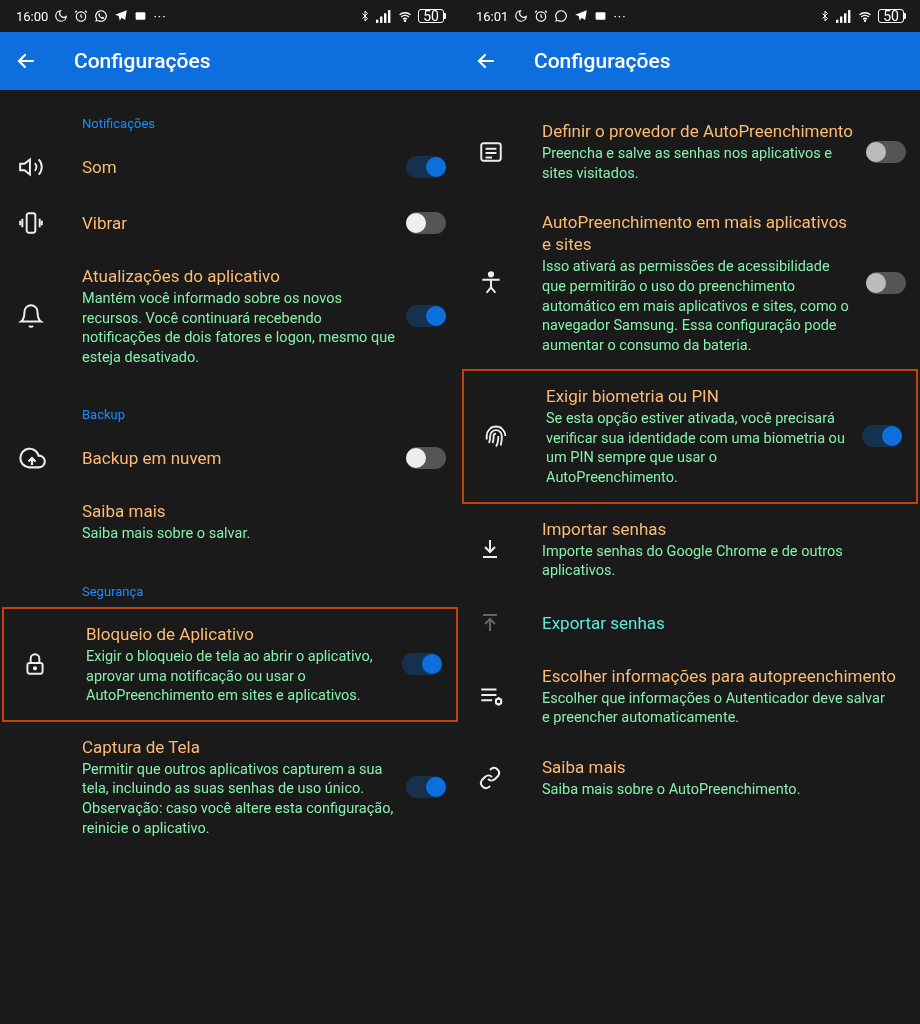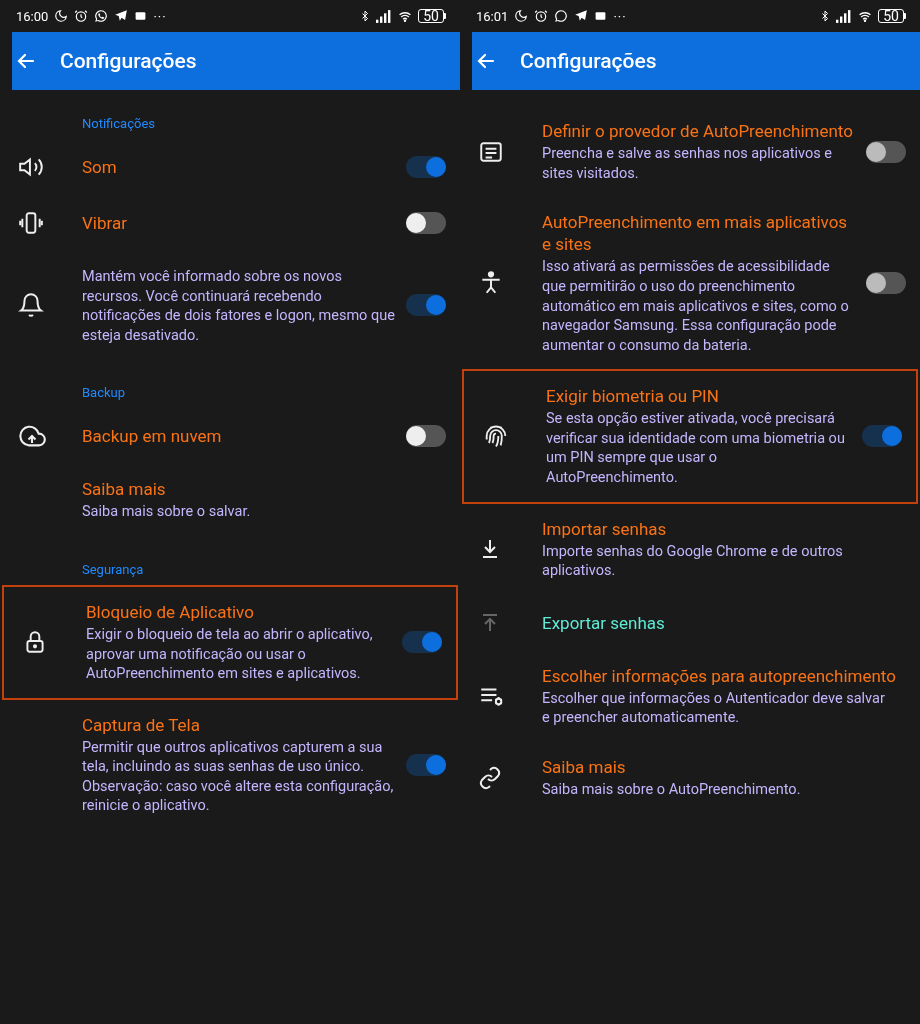--- a/index.html
+++ b/index.html
@@ -30,23 +30,22 @@
     font-size: 13px;
   }
   .status-left { display: flex; align-items: center; gap: 6px; }
   .status-right { display: flex; align-items: center; gap: 5px; }
   .status-icon { display: inline-flex; align-items: center; }
   .header {
     height: 58px;
     background: #0d6fde;
     display: flex;
     align-items: center;
-    padding: 0 2px;
-    gap: 22px;
-    margin-left: 12px;
+    padding: 0 14px;
+    gap: 36px;
   }
   .back-btn { color: #fff; display: flex; align-items: center; }
   .header-title { color: #fff; font-size: 21px; font-weight: 500; }
   .content {
     flex: 1;
     overflow-y: hidden;
     padding: 16px 0 0 0;
   }
   .section-header {
     color: #1f8aff;
@@ -66,26 +65,26 @@
     align-items: center;
     justify-content: flex-start;
     color: #eee;
     flex-shrink: 0;
   }
   .row-text {
     flex: 1;
     padding-right: 10px;
   }
   .row-title {
-    color: #f97316;
+    color: #fdba74;
     font-size: 17px;
     line-height: 1.3;
   }
   .row-sub {
-    color: #c4b5fd;
+    color: #86efac;
     font-size: 14.5px;
     line-height: 1.35;
     margin-top: 2px;
   }
   .row-disabled .row-title,
   .row-disabled .row-sub { color: #5eead4; }
   .toggle {
     width: 40px;
     height: 22px;
     border-radius: 11px;
@@ -232,20 +231,21 @@
       <div class="toggle off"></div>
     </div>
 
     <div class="row">
       <div class="row-icon">
         <svg width="26" height="26" viewBox="0 0 24 24" fill="none" stroke="#eee" stroke-width="1.8">
             <path d="M18 8A6 6 0 0 0 6 8c0 7-3 9-3 9h18s-3-2-3-9M13.73 21a2 2 0 0 1-3.46 0"></path>
           </svg>
       </div>
       <div class="row-text">
+        <div class="row-title">Atualizações do aplicativo</div>
         <div class="row-sub">Mantém você informado sobre os novos recursos. Você continuará recebendo notificações de dois fatores e logon, mesmo que esteja desativado.</div>
       </div>
       <div class="toggle on"></div>
     </div>
 
     <div class="section-header" style="padding-top:26px">Backup</div>
 
     <div class="row">
       <div class="row-icon">
         <svg width="28" height="28" viewBox="0 0 24 24" fill="none" stroke="#eee" stroke-width="1.8">

